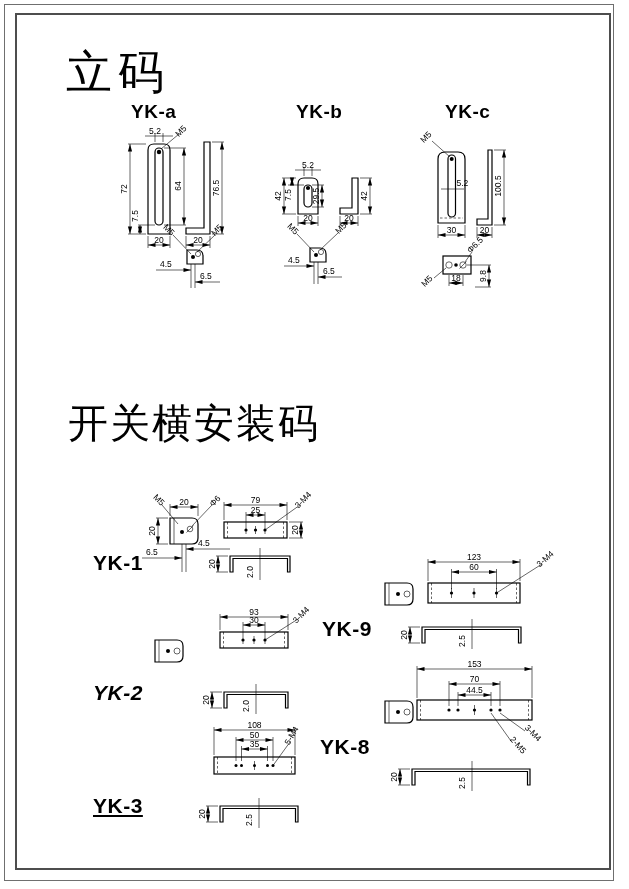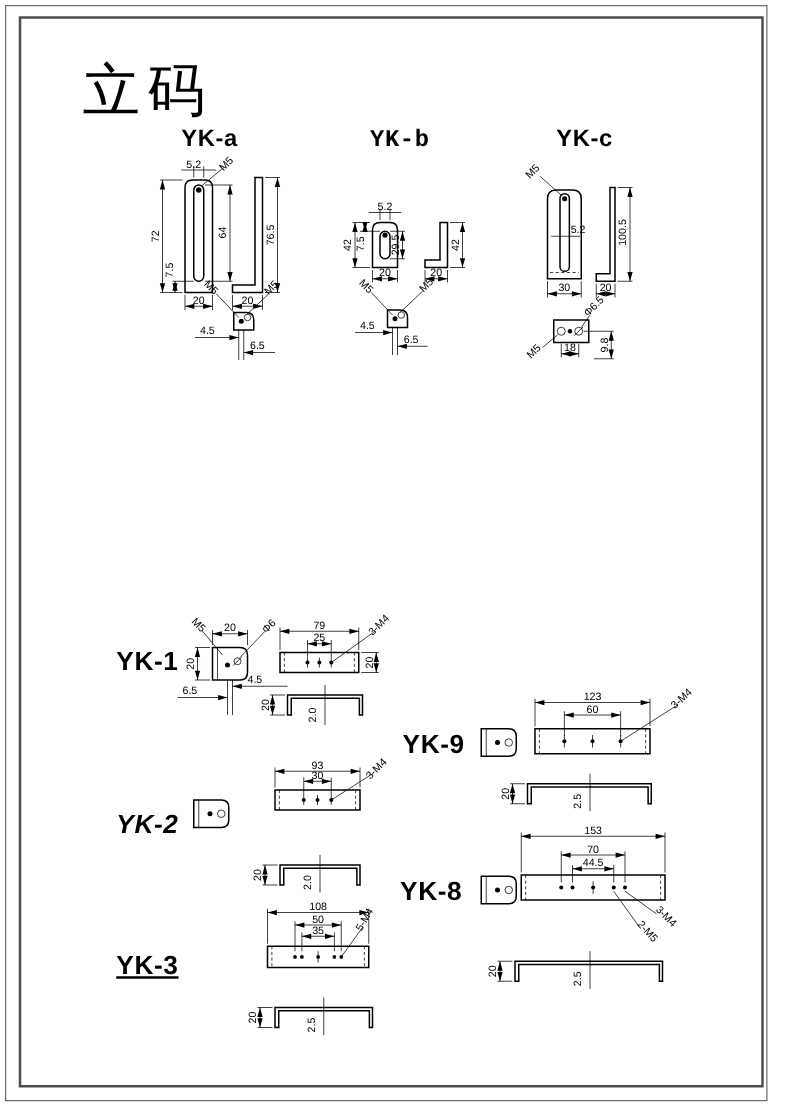--- a/index.html
+++ b/index.html
@@ -4,21 +4,21 @@
 <style>
   html,body{margin:0;padding:0;background:#fff;}
   .sheet{position:relative;width:629px;height:889px;background:#ffffff;overflow:hidden;
          font-family:"Liberation Sans",sans-serif;color:#000;}
   .bo{position:absolute;left:4px;top:4px;width:608px;height:875px;border:1px solid #6f6f6f;}
   .bi{position:absolute;left:15px;top:13px;width:592px;height:853px;border:2px solid #4d4d4d;}
   .stitle{position:absolute;font-family:Liberation Sans, sans-serif;}
   .t1{left:66px;top:42px;font-size:46px;letter-spacing:6px;}
   .t2{left:68px;top:396px;font-size:40px;letter-spacing:2px;}
   .plabel{position:absolute;font-weight:bold;font-size:19px;letter-spacing:.5px;}
-  .plabel.big{font-size:21px;}
+  .plabel.big{font-size:21px;margin-top:33px;}
   svg{position:absolute;overflow:visible;}
   svg text{font-family:"Liberation Sans",sans-serif;font-size:8.5px;fill:#000;}
   .mid{text-anchor:middle;}
   .o{fill:none;stroke:#000;stroke-width:1.2;}
   .t{fill:none;stroke:#000;stroke-width:0.6;}
   .dash{stroke-dasharray:2.5 2;}
   .f{fill:#000;stroke:none;}
 </style>
 </head>
 <body>
@@ -29,23 +29,24 @@
 
   <svg width="0" height="0">
     <defs>
       <marker id="arw" markerWidth="9" markerHeight="6" refX="8" refY="3" orient="auto-start-reverse" markerUnits="userSpaceOnUse">
         <path d="M0.5,0.9 L8,3 L0.5,5.1 Z" fill="#000"></path>
       </marker>
     </defs>
   </svg>
 
   <div class="stitle t1">立码</div>
-
-  <div class="plabel" style="left:145px;top:101px;">YK-a</div>
-  <div class="plabel" style="left:296px;top:101px;font-family:Liberation Mono, monospace;">YK-b</div>
+  <div class="stitle t2">开关横安装码</div>
+
+  <div class="plabel" style="left:131px;top:101px;">YK-a</div>
+  <div class="plabel" style="left:296px;top:101px;">YK-b</div>
   <div class="plabel" style="left:445px;top:101px;">YK-c</div>
   <div class="plabel big" style="left:93px;top:518px;">YK-1</div>
   <div class="plabel big" style="left:93px;top:648px;font-style:italic;">YK-2</div>
   <div class="plabel big" style="left:93px;top:761px;text-decoration:underline;">YK-3</div>
   <div class="plabel big" style="left:322px;top:584px;">YK-9</div>
   <div class="plabel big" style="left:320px;top:702px;">YK-8</div>
 
   <svg style="left:100px;top:128px;" width="170" height="190" viewBox="0 0 170 190">
     <g>
       <path class="o" d="M48,106 L48,22 Q48,16 54,16 L64,16 Q70,16 70,22 L70,106 Z"></path>

